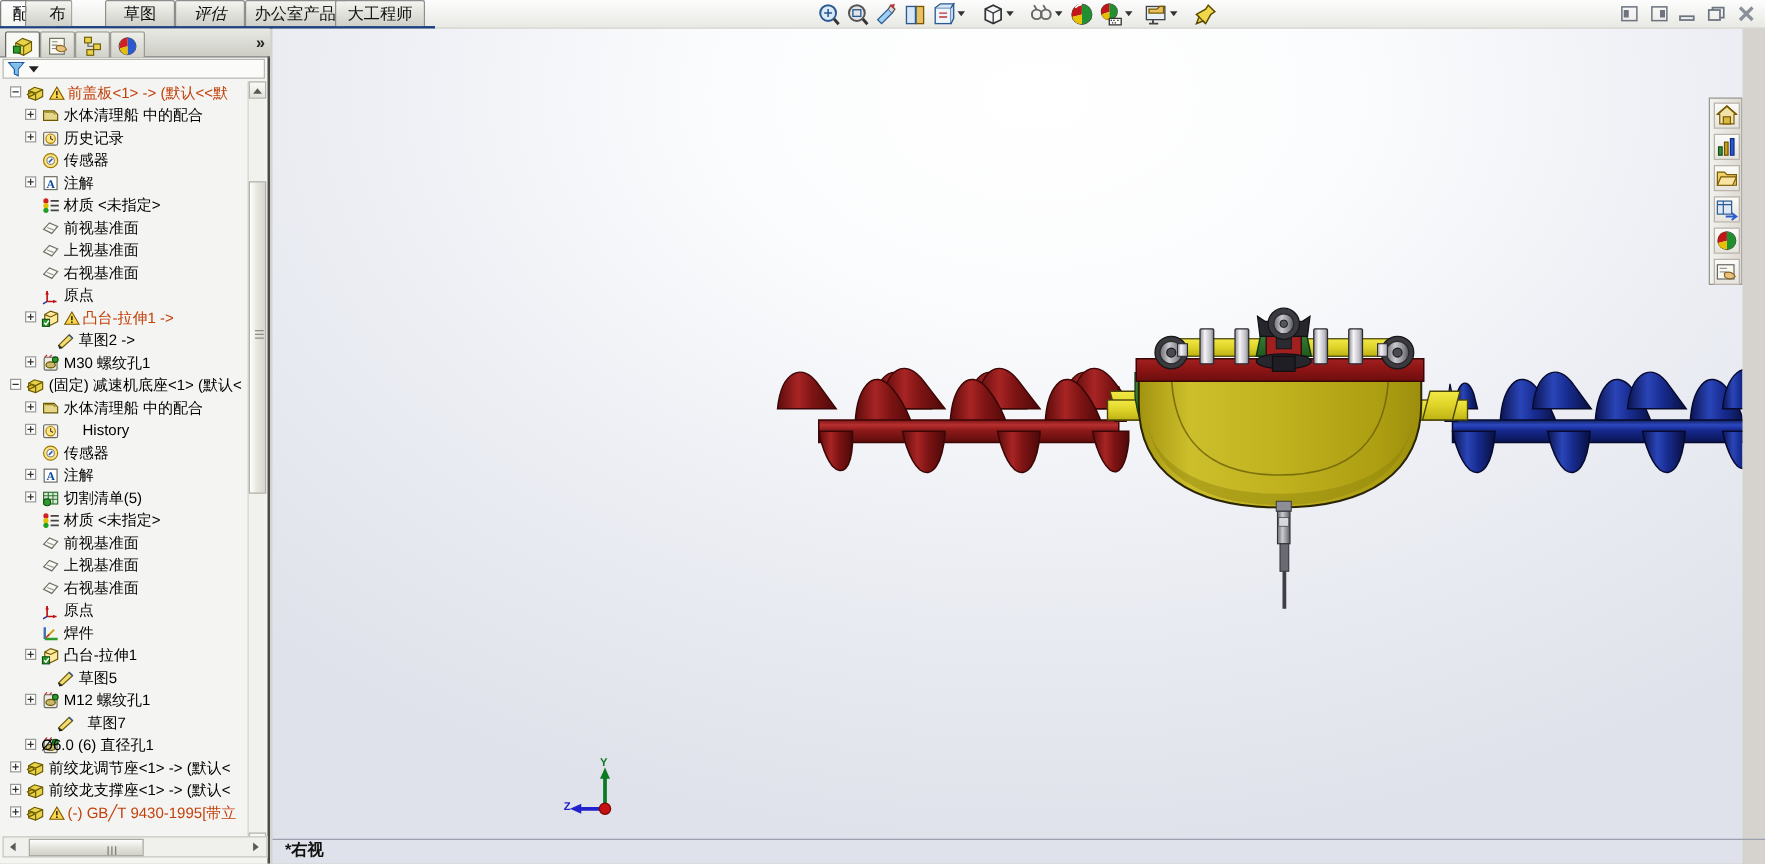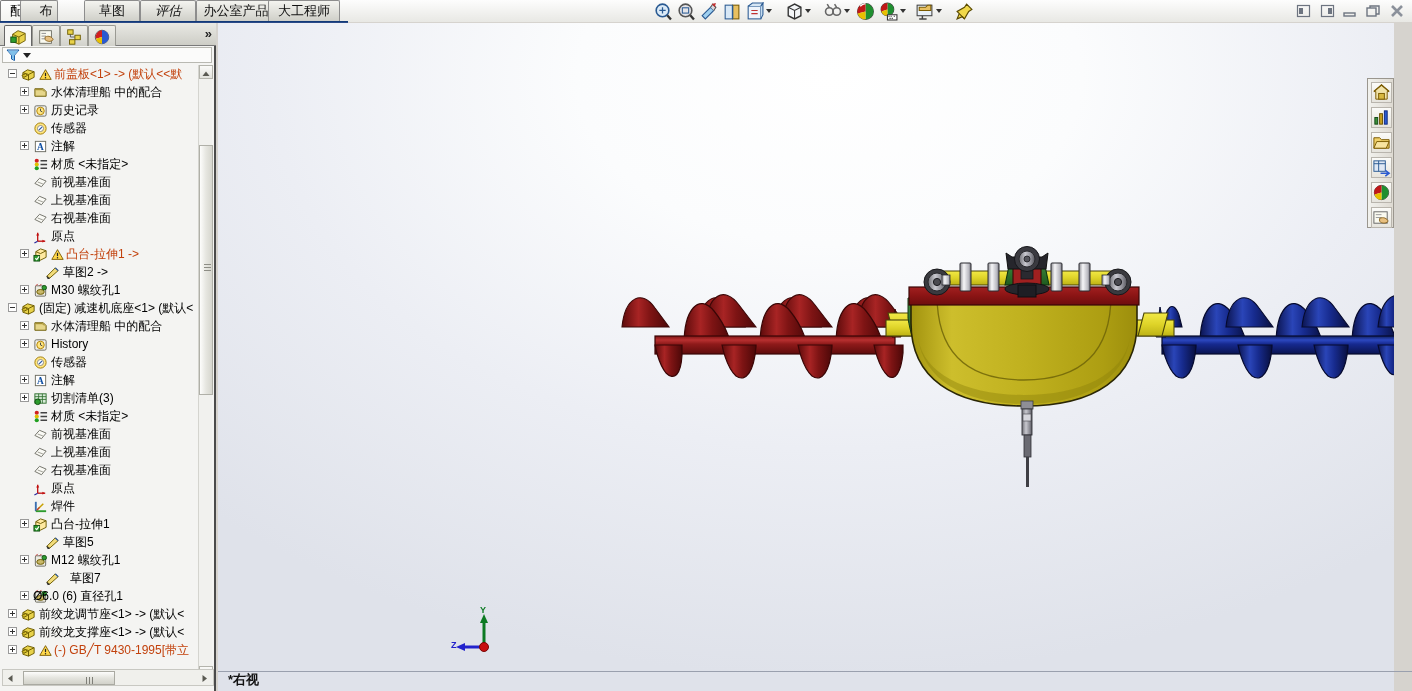--- a/index.html
+++ b/index.html
@@ -376,21 +376,21 @@
         </svg>
         <span class="lb " style="left:49px">水体清理船 中的配合</span>
       </div>
       <div class="row">
         <span class="tw plus" style="left:18px"></span>
         <svg class="ic" style="left:31px" width="15" height="15" viewBox="0 0 16 16">
           <rect x="2" y="3" width="12" height="11" rx="1.5" fill="#f2f2ee" stroke="#6b6b60"></rect>
           <circle cx="8" cy="8.5" r="4" fill="#ffe680" stroke="#b08000"></circle>
           <path d="M8 6 V8.5 L10 9.5" stroke="#444" fill="none" stroke-width="1"></path>
         </svg>
-        <span class="lb " style="left:49px">History</span>
+        <span class="lb " style="left:64px">History</span>
       </div>
       <div class="row">
         <svg class="ic" style="left:31px" width="15" height="15" viewBox="0 0 16 16">
           <circle cx="8" cy="8" r="6" fill="#ffe680" stroke="#a07a00"></circle>
           <circle cx="8" cy="8" r="3.2" fill="#fff" stroke="#888"></circle>
           <path d="M6.5 9.5 L9.5 6.5" stroke="#2a5aa8" stroke-width="1.4"></path>
         </svg>
         <span class="lb " style="left:49px">传感器</span>
       </div>
       <div class="row">
@@ -401,21 +401,21 @@
         </svg>
         <span class="lb " style="left:49px">注解</span>
       </div>
       <div class="row">
         <span class="tw plus" style="left:18px"></span>
         <svg class="ic" style="left:31px" width="15" height="15" viewBox="0 0 16 16">
           <rect x="2" y="3" width="12" height="10" fill="#d8ecd8" stroke="#2f6f2f"></rect>
           <path d="M2 6 H14 M2 9 H14 M6 3 V13 M10 3 V13" stroke="#2f6f2f" stroke-width="0.9"></path>
           <circle cx="5" cy="11.5" r="3" fill="#2d9c2d" stroke="#135013"></circle>
         </svg>
-        <span class="lb " style="left:49px">切割清单(3)</span>
+        <span class="lb " style="left:49px">切割清单(5)</span>
       </div>
       <div class="row">
         <svg class="ic" style="left:31px" width="15" height="15" viewBox="0 0 16 16">
           <circle cx="4" cy="4" r="2.2" fill="#d02020"></circle>
           <circle cx="4" cy="8" r="2.2" fill="#e0c000"></circle>
           <circle cx="4" cy="12" r="2.2" fill="#20a020"></circle>
           <path d="M8 4 H15 M8 8 H15 M8 12 H15" stroke="#444" stroke-width="1.4"></path>
         </svg>
         <span class="lb " style="left:49px">材质 &lt;未指定&gt;</span>
       </div>

